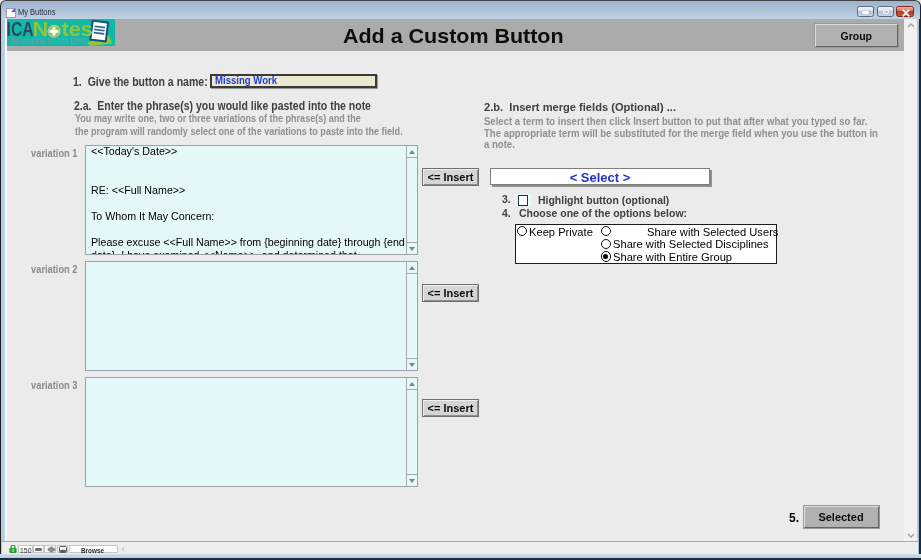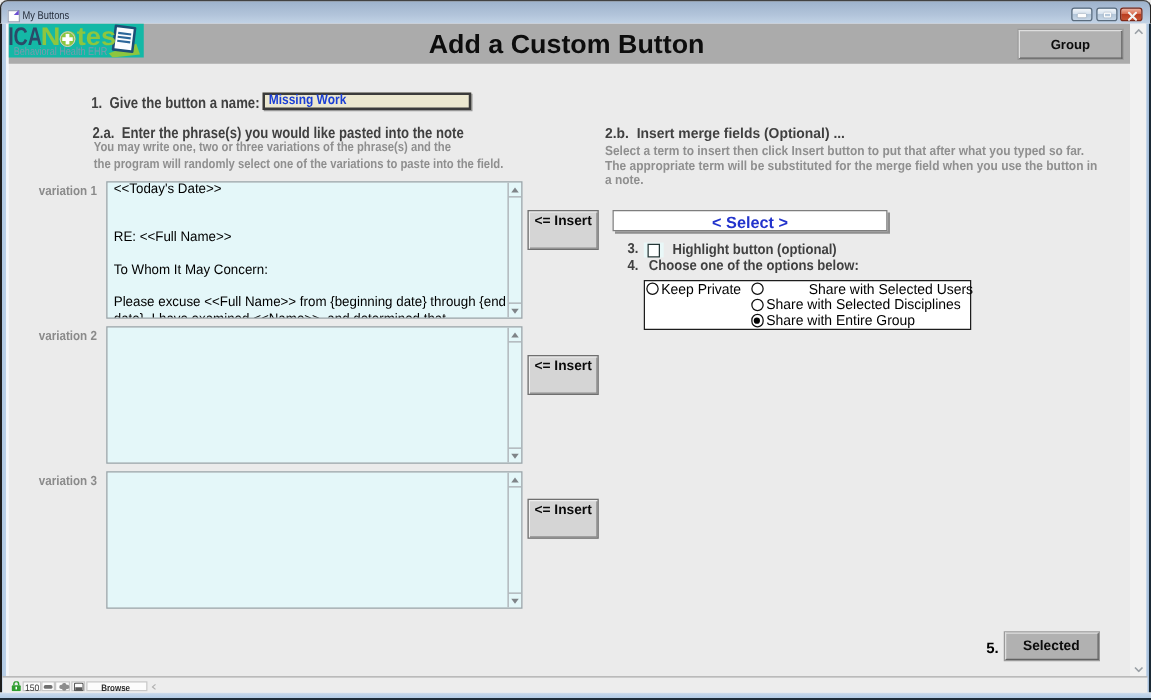--- a/index.html
+++ b/index.html
@@ -46,21 +46,21 @@
 #vl1{top:146.8px;}#vl2{top:262.8px;}#vl3{top:378.8px;}
 .tarea{left:85px;width:333px;height:110px;background:#e4f7f9;border:1px solid #9ba1a5;box-sizing:border-box;overflow:hidden;}
 #ta1{top:145px;padding-left:44px;}#ta2{top:261px;}#ta3{top:377px;}
 .sb{position:absolute;right:0;top:0;width:11px;height:108px;border-left:1px solid #a6abb0;box-sizing:border-box;}
 .sb .up,.sb .dn{position:absolute;left:0;width:10px;height:11px;}
 .sb .up{top:0;border-bottom:1px solid #a6abb0;}
 .sb .dn{bottom:0;border-top:1px solid #a6abb0;}
 .tri-up{position:absolute;left:2px;top:3.5px;width:0;height:0;border-left:3px solid transparent;border-right:3px solid transparent;border-bottom:4px solid #7f8488;}
 .tri-dn{position:absolute;left:2px;top:4px;width:0;height:0;border-left:3px solid transparent;border-right:3px solid transparent;border-top:4px solid #7f8488;}
 #ta1text{position:absolute;left:4.5px;top:-0.7px;width:322px;font-size:11px;line-height:12.9px;color:#000;white-space:pre;transform:scaleX(0.97);transform-origin:left top;}
-.insbtn{left:422px;width:57px;height:32px;border:1px solid #6f6f6f;background:#d5d5d5;box-sizing:border-box;box-shadow:1px 1px 0 #f0f0f0 inset,-1px -1px 0 #8e8e8e inset;text-align:center;font-size:11px;font-weight:bold;color:#0a0a0a;line-height:16.5px;}
+.insbtn{left:422px;width:57px;height:18px;border:1px solid #6f6f6f;background:#d5d5d5;box-sizing:border-box;box-shadow:1px 1px 0 #f0f0f0 inset,-1px -1px 0 #8e8e8e inset;text-align:center;font-size:11px;font-weight:bold;color:#0a0a0a;line-height:16.5px;}
 #ins1{top:168px;}#ins2{top:284px;}#ins3{top:399px;}
 
 #s2b{left:483.7px;top:100.8px;font-size:11.5px;}
 #s2b .sx{transform:scaleX(0.966);}
 #help-b1{left:483.6px;top:114.8px;font-size:10.5px;}
 #help-b2{left:483.6px;top:126.5px;font-size:10.5px;}
 #help-b3{left:483.6px;top:138.2px;font-size:10.5px;}
 #help-b1 .sx,#help-b2 .sx,#help-b3 .sx{transform:scaleX(0.91);}
 #selectbox{left:490px;top:168px;width:220px;height:17px;background:#fff;border:1px solid #7e7e7e;box-sizing:border-box;box-shadow:2px 2px 0 rgba(82,82,82,0.6);text-align:center;font-size:13px;font-weight:bold;color:#2233cc;line-height:17px;}
 #n3{left:502px;top:192.5px;font-size:11.5px;}

